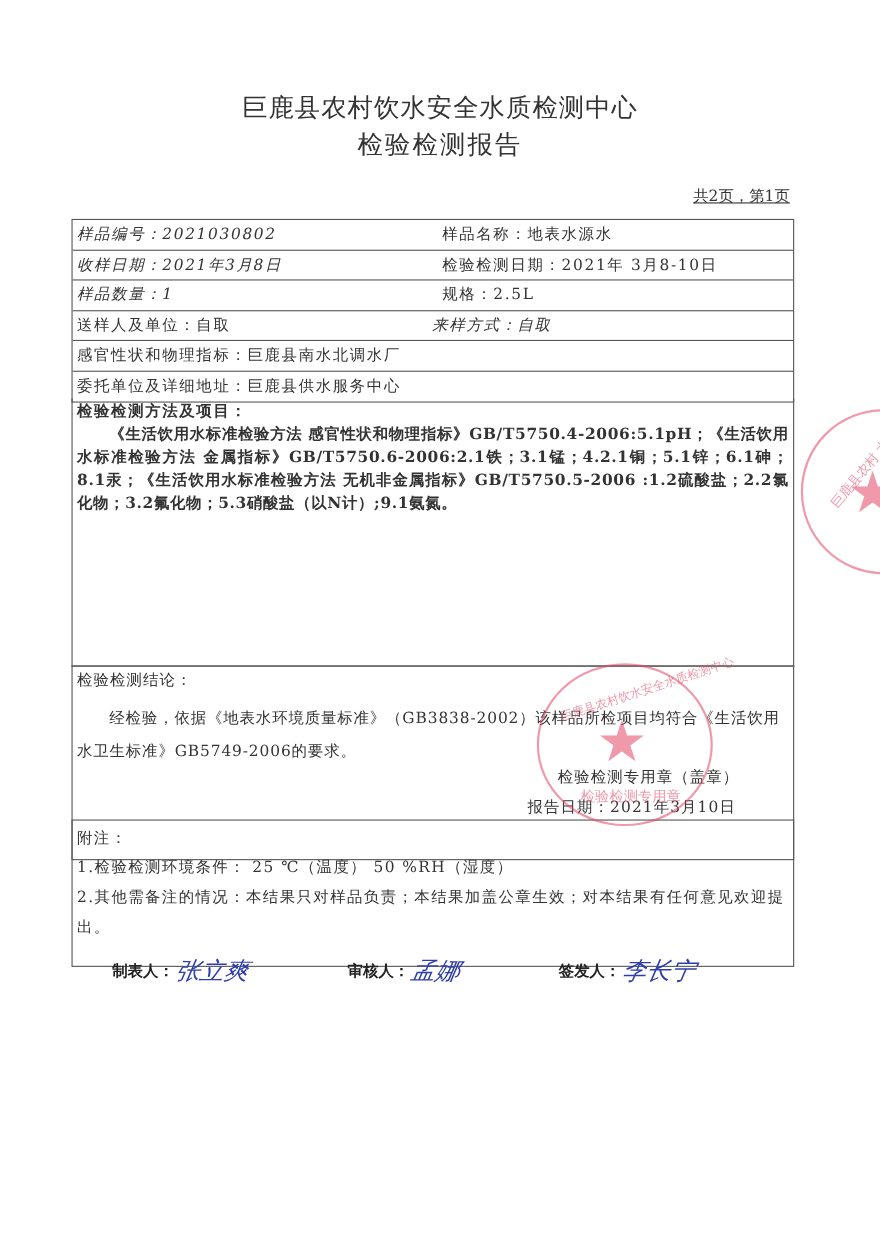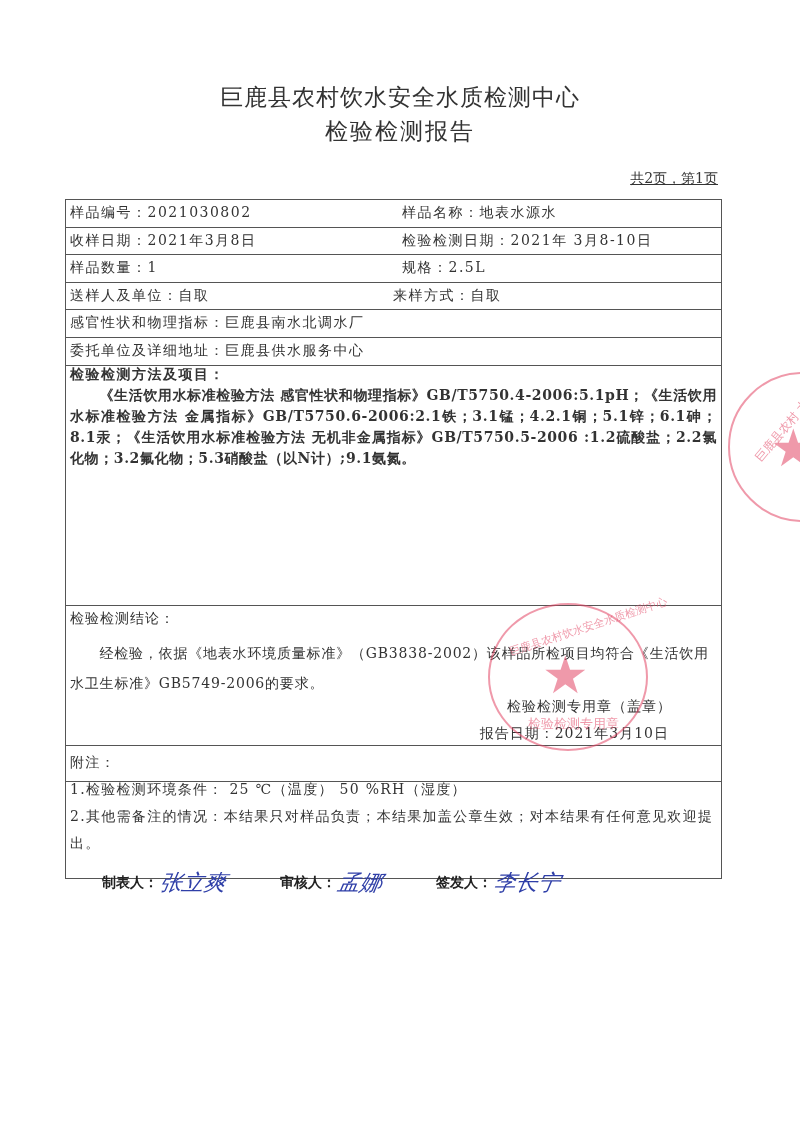--- a/index.html
+++ b/index.html
@@ -10,37 +10,37 @@
   .title1 { top: 82px; font-size: 23px; letter-spacing: 1px; }
   .title2 { top: 116px; font-size: 23px; letter-spacing: 2px; }
   .pageinfo { position: absolute; top: 170px; right: 82px; font-size: 14px; color: #333; text-decoration: underline; }
 
   .frame { position: absolute; left: 65px; width: 657px; border: 1.5px solid #555; box-sizing: border-box; }
   .info { top: 199px; }
   .row { height: 27.5px; border-bottom: 1.5px solid #555; display: flex; align-items: center;
          font-size: 14px; color: #333; box-sizing: border-box; }
   .row:last-child { border-bottom: none; }
   .cell { padding-left: 4px; white-space: nowrap; letter-spacing: 1.5px; }
-  .c1 { width: 328px; }
+  .c1 { width: 328px; font-style: italic; }
   .c2 { flex: 1; }
 
   .methods { top: 362px; height: 244px; border-top: none; padding: 2px 4px; font-size: 14px; line-height: 21px; color: #333; font-weight: bold; }
   .methods .head { letter-spacing: 1.5px; }
   .methods .body { text-indent: 2.1em; letter-spacing: 0.6px; text-align: justify; }
 
   .conclusion { top: 605px; height: 177px; border-top: 1.5px solid #555; padding: 4px 4px; font-size: 14px; color: #333; }
   .conclusion .head { letter-spacing: 1px; }
   .conclusion .body { margin-top: 10px; text-indent: 2.1em; line-height: 30px; letter-spacing: 0.8px; }
   .conclusion .seal-label { position: absolute; right: 49px; top: 92px; letter-spacing: 1px; }
   .conclusion .report-date { position: absolute; right: 52px; top: 119px; letter-spacing: 1px; }
 
   .notes { top: 745px; height: 134px; border-top: 1.5px solid #555; padding: 3px 4px; font-size: 14px; color: #333; line-height: 27px; }
   .notes .line { letter-spacing: 1.3px; }
 
-  .signs { position: absolute; top: 868px; left: 102px; font-size: 14px; color: #222; display: flex; font-family: "DejaVu Sans", "Liberation Sans", sans-serif; font-weight: bold; }
+  .signs { position: absolute; top: 868px; left: 102px; font-size: 14px; color: #222; display: flex; font-family: "DejaVu Sans", "Liberation Sans", sans-serif; font-weight: bold; gap: 36px; }
   .sign-item { display: flex; align-items: center; margin-right: 54px; }
   .sig { font-family: "DejaVu Serif", serif; font-style: italic; font-weight: normal; color: #2f3fa8; font-size: 22px; margin-left: 2px; transform: skewX(-10deg); }
 
   .stamp { position: absolute; border-radius: 50%; border: 2.5px solid rgba(225,70,100,0.55); box-sizing: border-box; }
   .stamp-main { left: 488px; top: 603px; width: 160px; height: 148px; }
   .stamp-side { left: 728px; top: 372px; width: 150px; height: 150px; }
   .star { position: absolute; color: rgba(225,70,100,0.55); font-size: 52px; line-height: 1; }
   .stamp-text { position: absolute; color: rgba(225,70,100,0.55); font-size: 13px; font-family: "DejaVu Sans", sans-serif; white-space: nowrap; }
 </style>
 </head>

